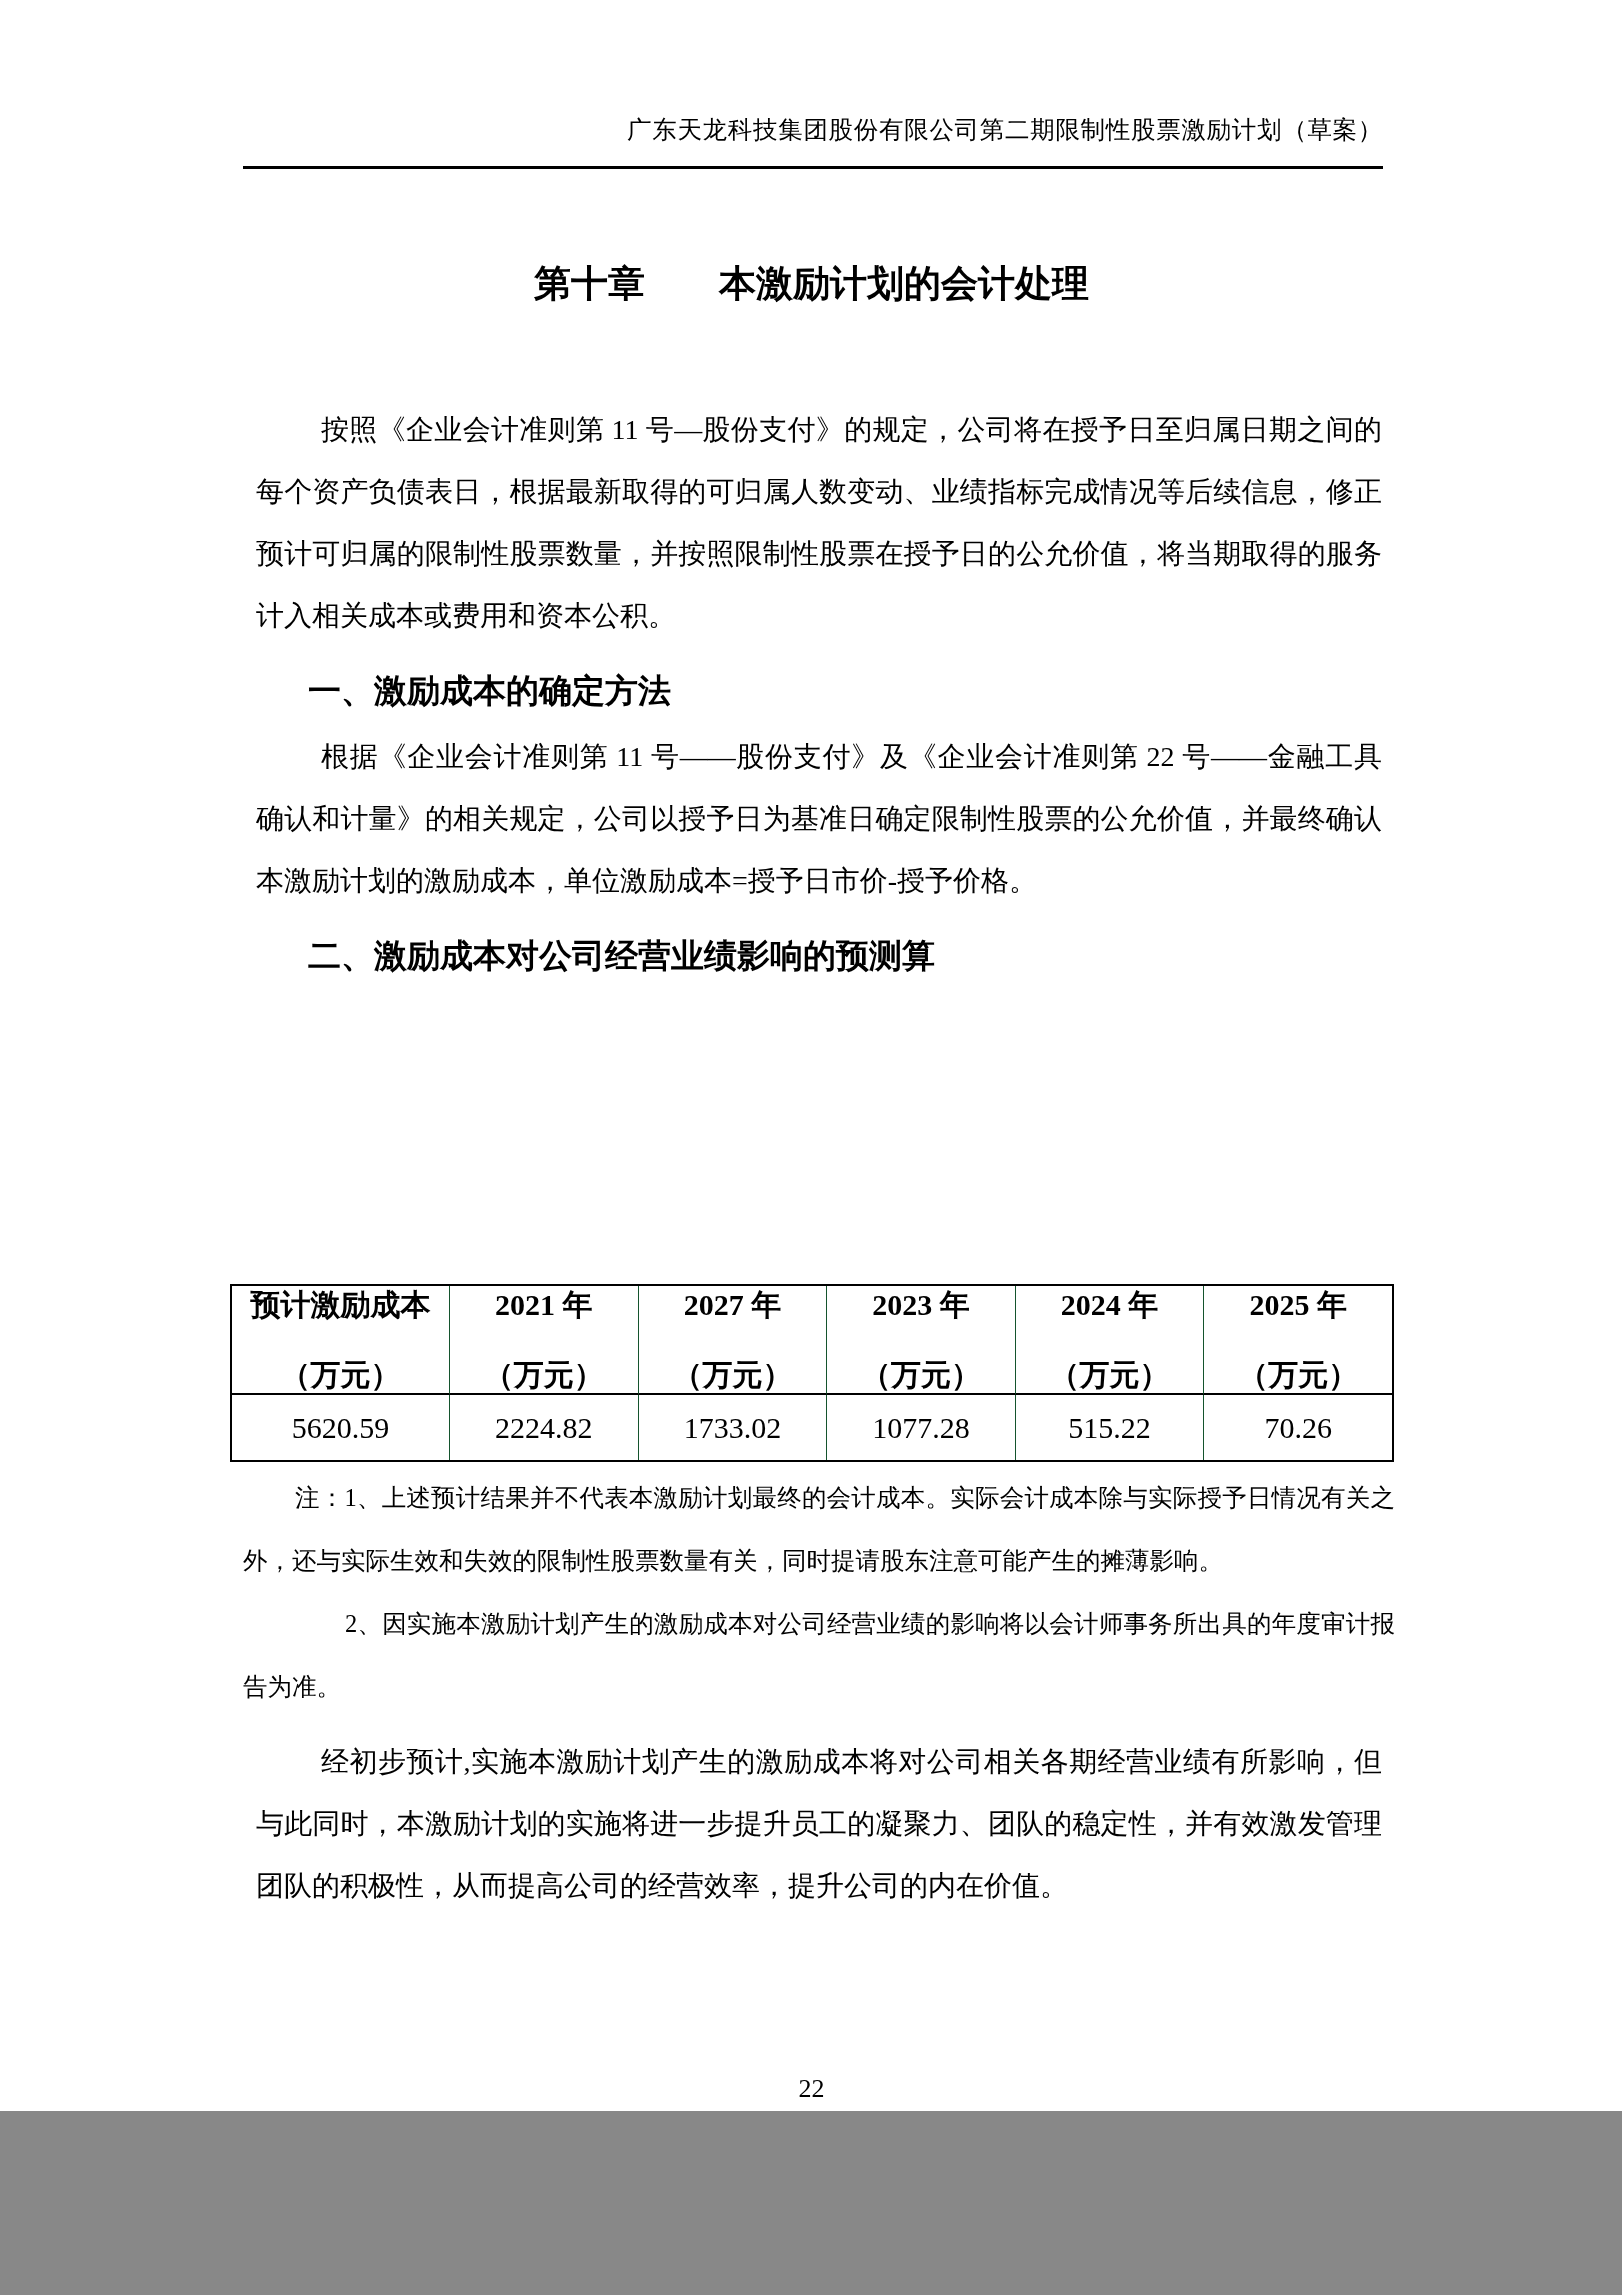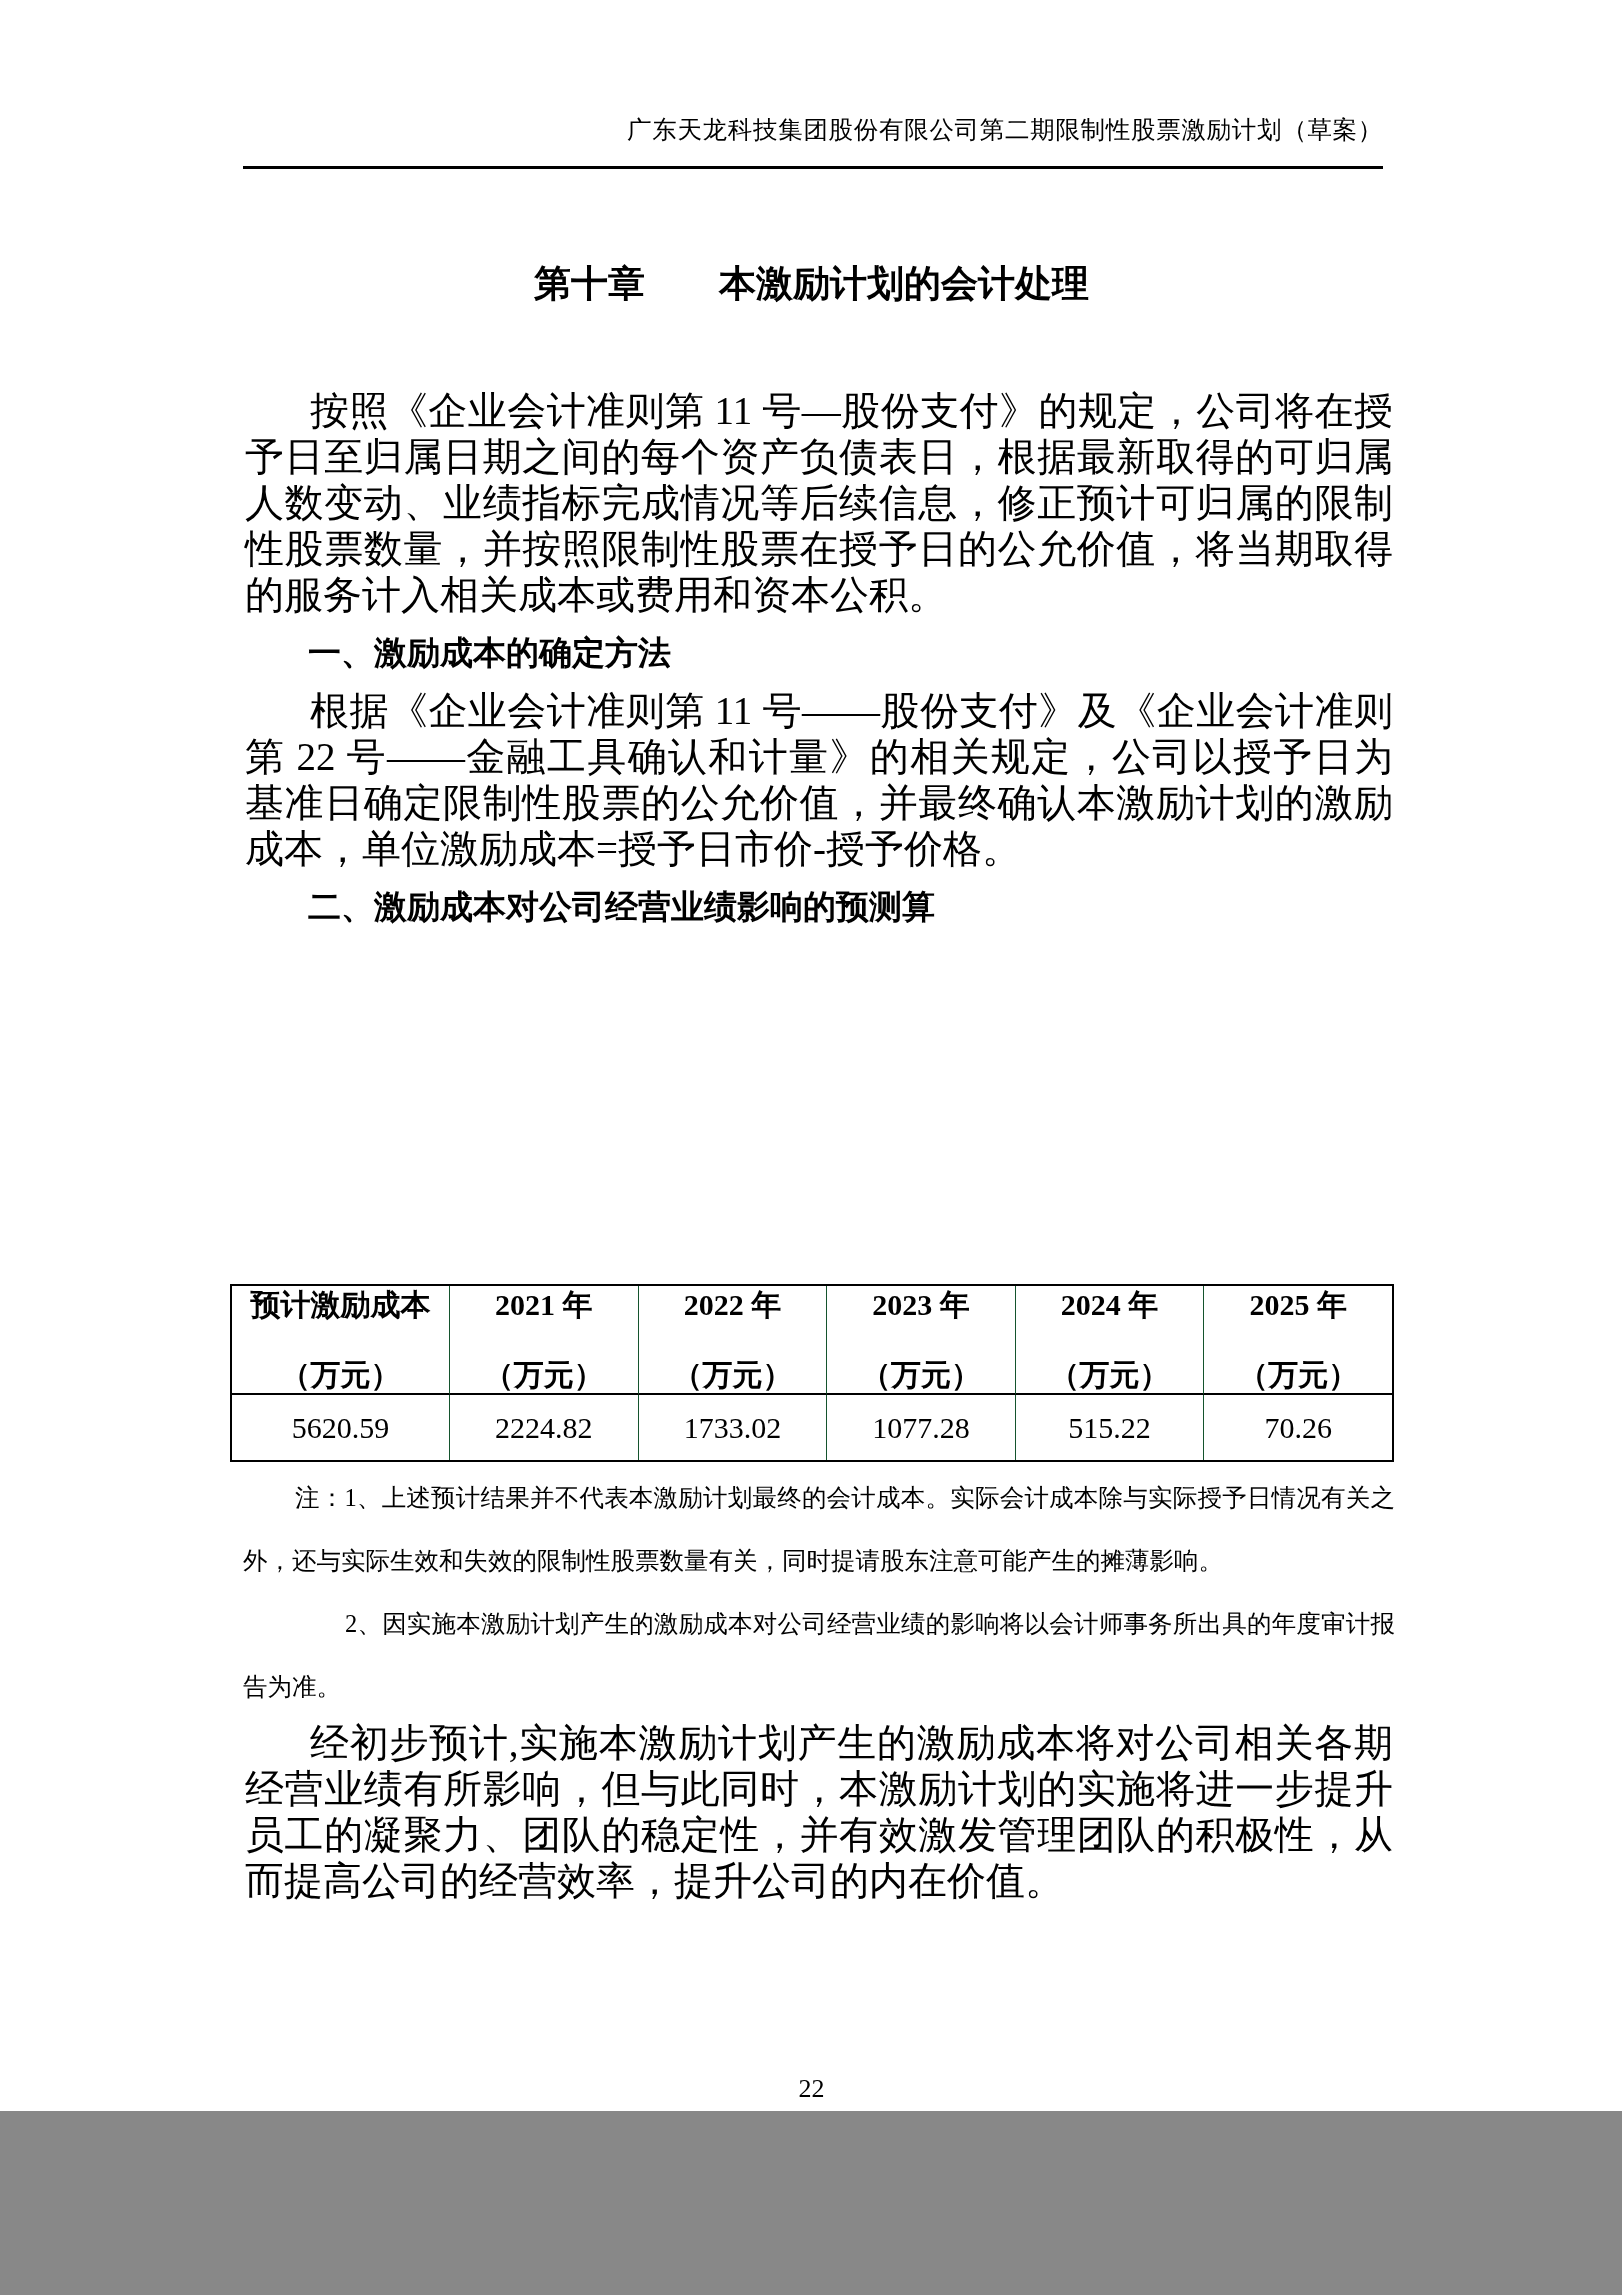--- a/index.html
+++ b/index.html
@@ -26,22 +26,22 @@
     margin:0;text-align:center;
     font-family:"Liberation Sans","DejaVu Sans",sans-serif;
     font-weight:bold;font-size:37px;line-height:49px;
   }
   .text-col{
     position:absolute;left:243px;width:1152px;
   }
   .col-main{top:386px;}
   .col-notes{top:1466px;}
   .body{
-    margin:2px;
-    font-size:39px;line-height:46px;
+    margin:13px;
+    font-size:28px;line-height:62px;
     text-align:justify;
     text-align-last:left;
   }
   .indent{text-indent:65px;}
   .heading{
     margin:4.1px 0 0 0;
     font-family:"Liberation Sans","DejaVu Sans",sans-serif;
     font-weight:bold;
     font-size:33px;line-height:62px;
     text-indent:65px;
@@ -122,21 +122,21 @@
   <div class="amort-table">
     <div class="th">
       <span>预计激励成本</span>
       <span>（万元）</span>
     </div>
     <div class="th">
       <span>2021 年</span>
       <span>（万元）</span>
     </div>
     <div class="th">
-      <span>2022 年</span>
+      <span>2027 年</span>
       <span>（万元）</span>
     </div>
     <div class="th">
       <span>2023 年</span>
       <span>（万元）</span>
     </div>
     <div class="th">
       <span>2024 年</span>
       <span>（万元）</span>
     </div>

